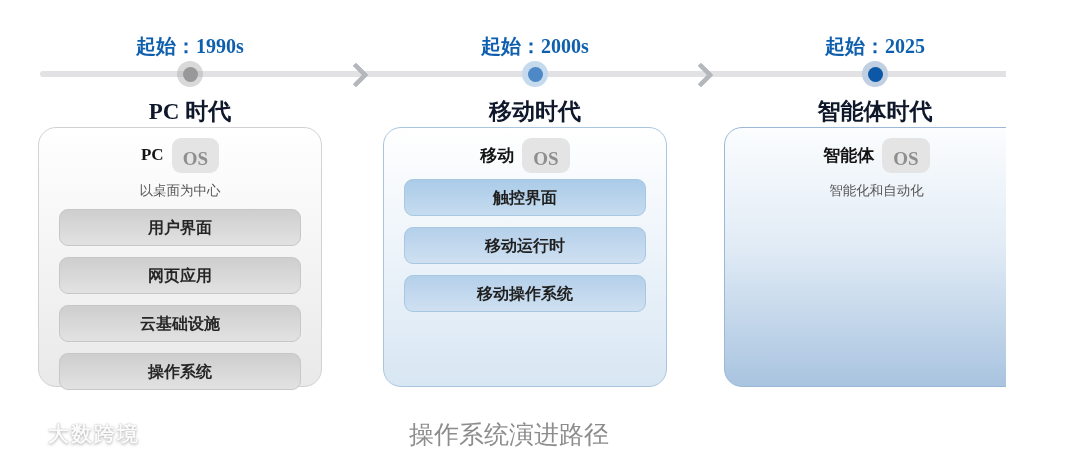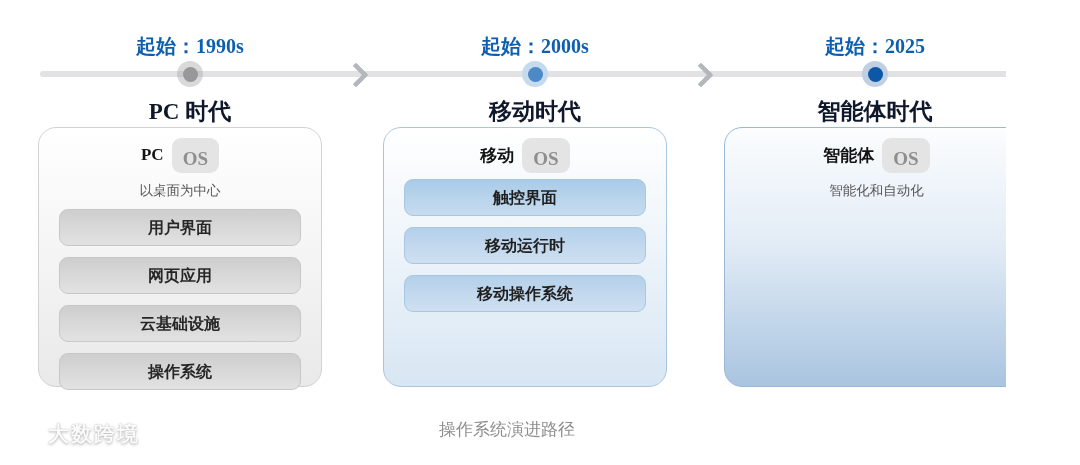--- a/index.html
+++ b/index.html
@@ -30,21 +30,21 @@
   .pill{height:35px;line-height:35px;margin:0 20px 11px;border-radius:9px;font-size:16px;font-weight:bold;}
   .card.pc .pill{background:linear-gradient(180deg,#cecece,#e2e2e2);border:1px solid #c7c7c7;color:#262626;}
   .card.mobile .pill{background:linear-gradient(180deg,#b4d0ea,#cfe0f1);border:1px solid #a7c7e2;color:#1f1f1f;text-align:center;}
   .card.mobile .layers .pill:nth-child(1){background:linear-gradient(180deg,#aacbe8,#c6dcef);}
   .card.agent .pill{border:1px solid rgba(255,255,255,0.45);color:#ffffff;}
   .card.agent .layers .pill:nth-child(1){background:linear-gradient(180deg,#5d95cc,#79a6d4);}
   .card.agent .layers .pill:nth-child(2){background:linear-gradient(180deg,#6e9ed1,#84abd7);}
   .card.agent .layers .pill:nth-child(3){background:linear-gradient(180deg,#79a5d4,#8cb1da);}
   .card.agent .layers .pill:nth-child(4){background:linear-gradient(180deg,#83abd7,#94b7dd);}
   
-  .caption{position:absolute;top:418px;left:50%;transform:translateX(-47%);font-size:17px;color:#8d8d8d;white-space:nowrap;}
+  .caption{position:absolute;top:418px;left:50%;transform:translateX(-47%);font-size:25px;color:#8d8d8d;white-space:nowrap;}
   .watermark{position:absolute;left:10px;top:420px;display:flex;gap:4px;
     color:rgba(255,255,255,0.95);font-size:21px;font-weight:bold;letter-spacing:2px;
     text-shadow:0 1px 3px rgba(130,130,130,0.55),0 0 1px rgba(150,150,150,0.7);}
   .wm-icon{width:34px;height:26px;}
 </style>
 </head>
 <body>
 
 <div class="stage">
 

